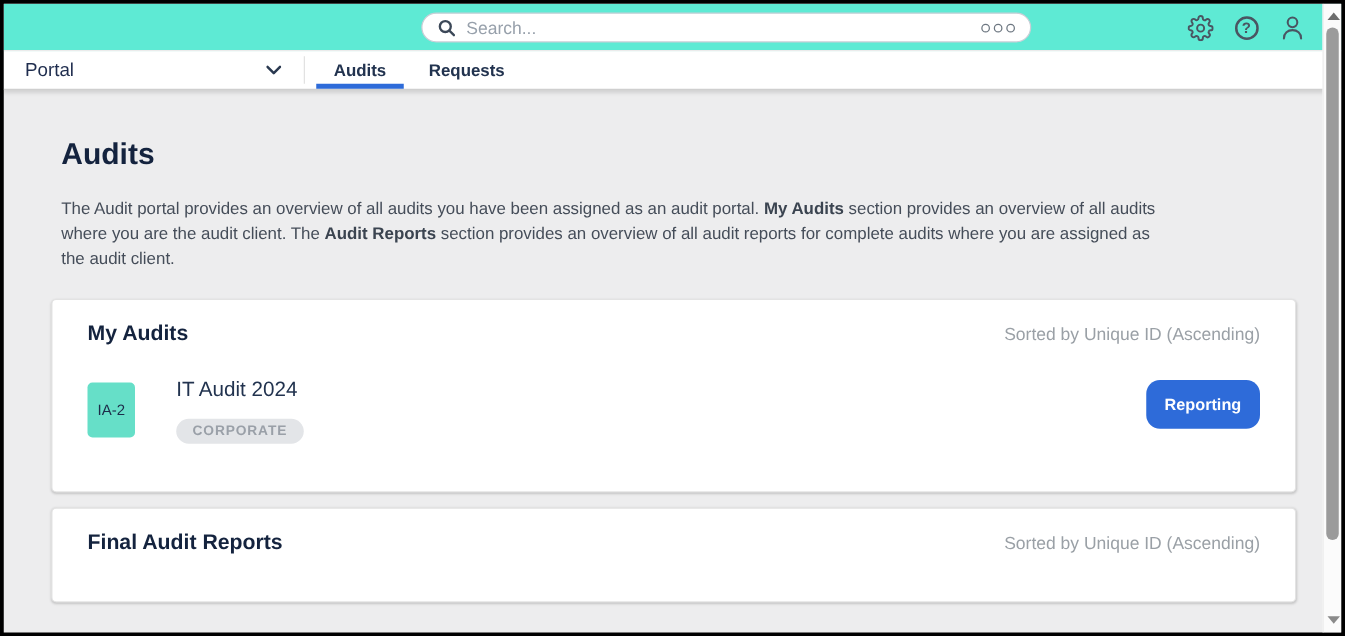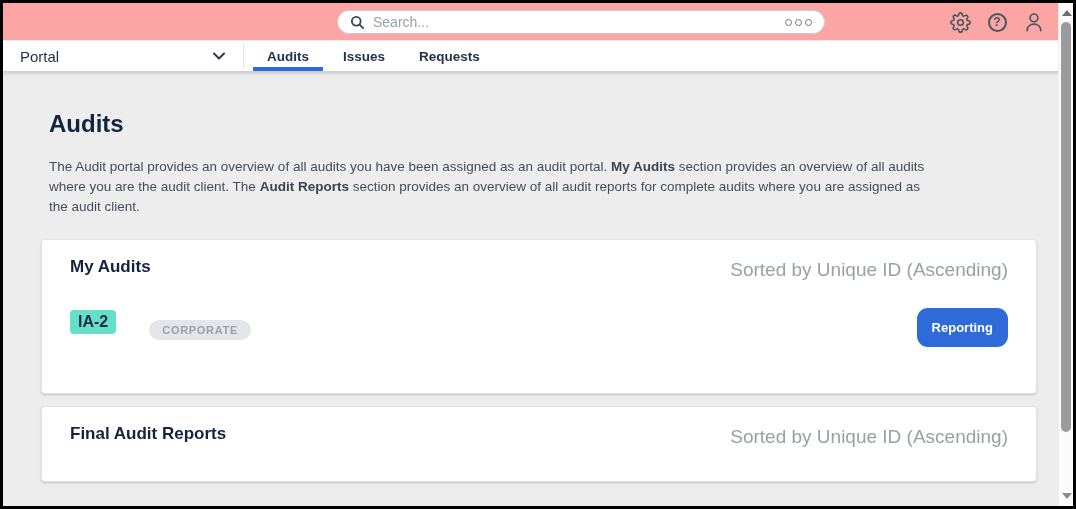--- a/index.html
+++ b/index.html
@@ -11,21 +11,21 @@
     width: 1076px; height: 509px;
     border: 3px solid #000;
     background: #ededee;
     overflow: hidden;
   }
 
   
   .topbar {
     position: relative;
     height: 38px;
-    background: #fca5a5;
+    background: #5eead4;
     border-bottom: 1px solid #ececec;
   }
   .search-pill {
     position: absolute;
     left: 334px; top: 7px;
     width: 488px; height: 24px;
     border: 1px solid #c9ced6;
     border-radius: 13px;
     background: #fff;
     display: flex; align-items: center;
@@ -120,31 +120,31 @@
     box-shadow: 0 1px 2px rgba(0,0,0,0.18);
     padding: 17px 28px 22px 28px;
   }
   .card + .card { margin-top: 12px; }
   .card-1 { margin-top: 22px; min-height: 155px; }
   .card-2 { min-height: 76px; padding-bottom: 30px; }
   .card-head {
     display: flex; align-items: flex-start; justify-content: space-between;
   }
   .card-title { font-size: 17px; font-weight: 700; color: #14233e; }
-  .sort-label { font-size: 19px; color: #9aa0a6; padding-top: 2px; }
+  .sort-label { font-size: 14px; color: #9aa0a6; padding-top: 2px; }
 
   .audit-row {
     margin-top: 26px;
     display: flex; align-items: flex-start;
   }
   .uid-badge {
     margin-top: 3px;
     background: #66dfc8; color: #1d2c49;
-    font-size: 16px; font-weight: 700;
-    padding: 3px 8px; border-radius: 4px;
+    font-size: 12px; font-weight: 400;
+    padding: 15px 8px; border-radius: 4px;
   }
   .audit-main { margin-left: 33px; flex: 1 1 auto; }
   .audit-name {
     font-size: 16.5px; color: #22334f; cursor: pointer;
   }
   .audit-tag {
     display: inline-block;
     margin-top: 13px;
     background: #e3e5e8; color: #9aa0a8;
     font-size: 11px; font-weight: 700; letter-spacing: 0.7px;
@@ -220,38 +220,38 @@
   <nav class="navbar">
     <div class="portal-select">
       <span class="portal-label">Portal</span>
       <svg width="12" height="8" viewBox="0 0 12 8" fill="none" stroke="#2a3950" stroke-width="2" stroke-linecap="round" stroke-linejoin="round">
         <polyline points="1,1.5 6,6.5 11,1.5"></polyline>
       </svg>
     </div>
     <div class="nav-divider"></div>
     <div class="tabs">
         <button class="tab active">Audits</button>
-        <button class="tab">Issues</button>
         <button class="tab">Requests</button>
       </div>
   </nav>
 
   <main class="content">
     <h1 class="page-title">Audits</h1>
 
     <p class="page-desc"><span>The Audit portal provides an overview of all audits you have been assigned as an audit portal. </span><b>My Audits</b><span> section provides an overview of all audits where you are the audit client. The </span><b>Audit Reports</b><span> section provides an overview of all audit reports for complete audits where you are assigned as the audit client.</span></p>
 
     <section class="card card-1">
       <div class="card-head">
         <h2 class="card-title">My Audits</h2>
         <span class="sort-label">Sorted by Unique ID (Ascending)</span>
       </div>
       <div class="audit-row">
         <span class="uid-badge">IA-2</span>
         <div class="audit-main">
+          <div class="audit-name">IT Audit 2024</div>
           <span class="audit-tag">CORPORATE</span>
         </div>
         <span class="status-pill">Reporting</span>
       </div>
     </section>
 
     <section class="card card-2">
       <div class="card-head">
         <h2 class="card-title">Final Audit Reports</h2>
         <span class="sort-label">Sorted by Unique ID (Ascending)</span>

